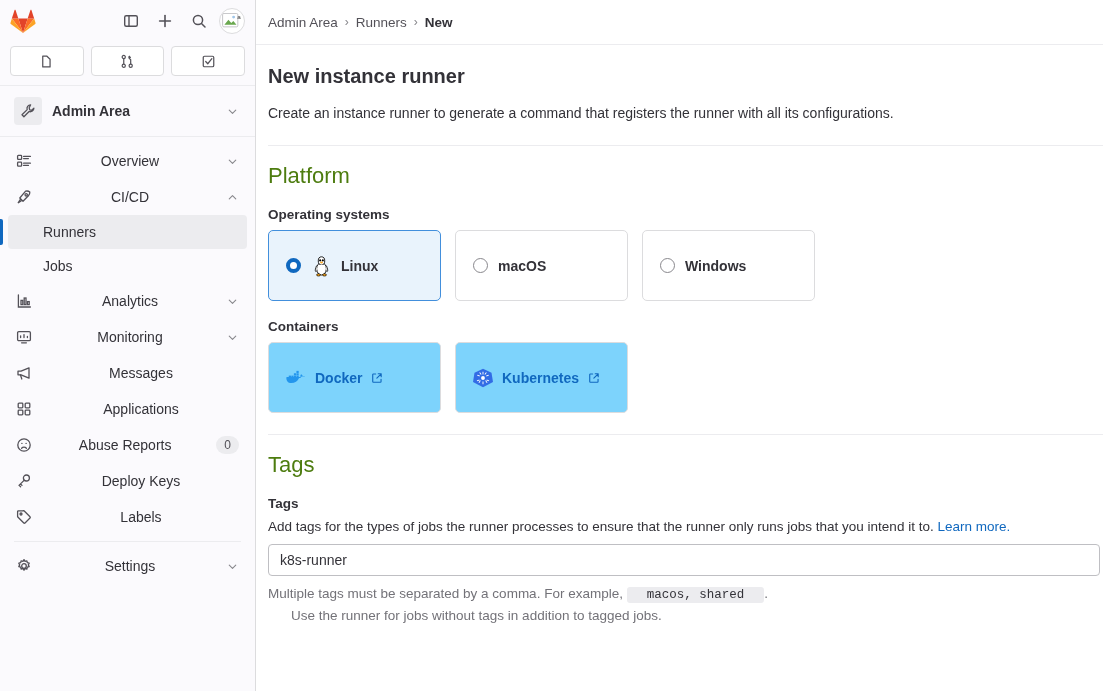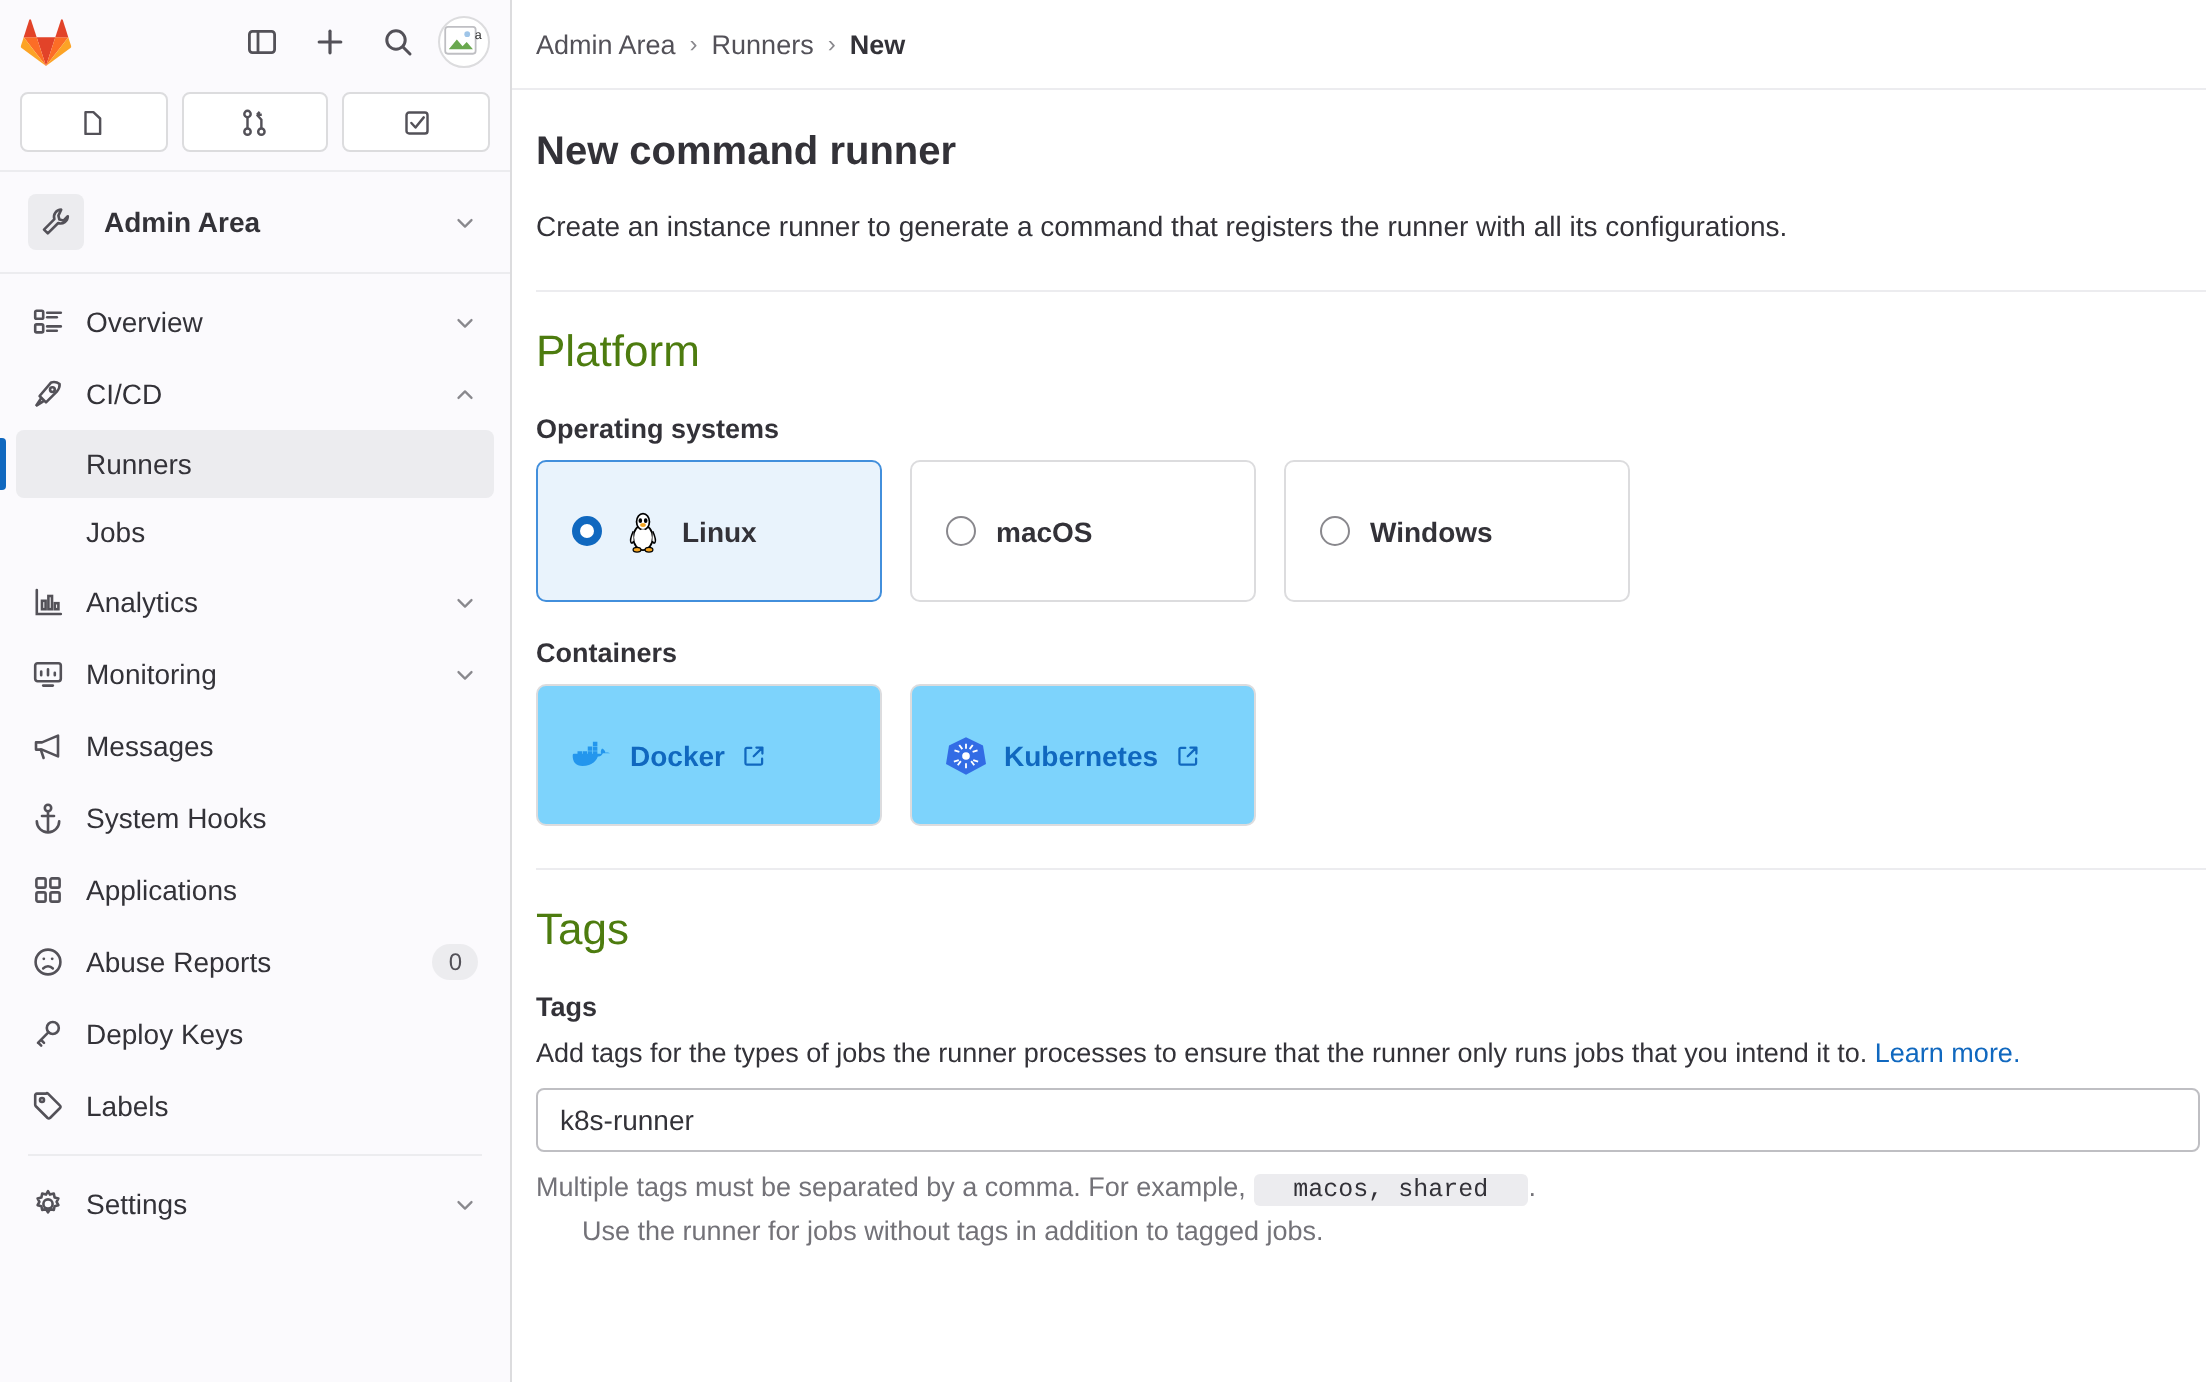--- a/index.html
+++ b/index.html
@@ -87,20 +87,21 @@
   .sb-nav { padding: 6px 8px 0 8px; flex: 1; overflow: hidden; }
   .nav-item {
     display: flex; align-items: center;
     gap: 9px;
     height: 36px;
     padding: 0 8px 0 6px;
     border-radius: 4px;
     cursor: pointer;
     color: #333238;
     position: relative;
+    text-align: center;
   }
   .nav-ico { width: 20px; min-width:20px; display:flex; align-items:center; justify-content:center; color: #535158; }
   .nav-label { font-size: 14px; flex: 1; white-space: nowrap; }
   .nav-sub {
     display: flex; align-items: center;
     height: 34px;
     padding-left: 35px;
     border-radius: 4px;
     cursor: pointer;
     font-size: 14px;
@@ -403,31 +404,20 @@
       <div class="nav-item">
         <span class="nav-ico">
           <svg width="16" height="16" viewBox="0 0 16 16" fill="none" stroke="currentColor" stroke-width="1.3">
             <path d="M2 6.2h3l8-3.4v10.4l-8-3.4H2z" stroke-linejoin="round"></path>
             <path d="M4.4 9.8 5.8 14" stroke-linecap="round"></path>
           </svg>
         </span>
         <span class="nav-label">Messages</span>
       </div>
 
-      <div class="nav-item">
-        <span class="nav-ico">
-          <svg width="16" height="16" viewBox="0 0 16 16" fill="none" stroke="currentColor" stroke-width="1.3" stroke-linecap="round">
-            <circle cx="8" cy="3" r="1.6"></circle>
-              <line x1="8" y1="4.6" x2="8" y2="14"></line>
-            <line x1="5" y1="7" x2="11" y2="7"></line>
-            <path d="M2.4 9.6a5.6 5.6 0 0 0 11.2 0"></path>
-          </svg>
-        </span>
-        <span class="nav-label">System Hooks</span>
-      </div>
 
       <div class="nav-item">
         <span class="nav-ico">
           <svg width="16" height="16" viewBox="0 0 16 16" fill="none" stroke="currentColor" stroke-width="1.3">
             <rect x="2.2" y="2.2" width="4.6" height="4.6" rx="0.8"></rect>
               <rect x="9.2" y="2.2" width="4.6" height="4.6" rx="0.8"></rect>
             <rect x="2.2" y="9.2" width="4.6" height="4.6" rx="0.8"></rect>
               <rect x="9.2" y="9.2" width="4.6" height="4.6" rx="0.8"></rect>
           </svg>
         </span>
@@ -492,21 +482,21 @@
     <div class="breadcrumb-bar">
       <span class="crumb">Admin Area</span>
       <span class="crumb-sep">›</span>
       <span class="crumb">Runners</span>
       <span class="crumb-sep">›</span>
       <span class="crumb current">New</span>
     </div>
 
     <div class="content">
 
-      <h1 class="page-title">New command runner</h1>
+      <h1 class="page-title">New instance runner</h1>
       <p class="page-desc">Create an instance runner to generate a command that registers the runner with all its configurations.</p>
 
       <div class="hr"></div>
 
       <h2 class="section-title">Platform</h2>
 
       <div class="field-label">Operating systems</div>
 
       <div class="card-row">
 

